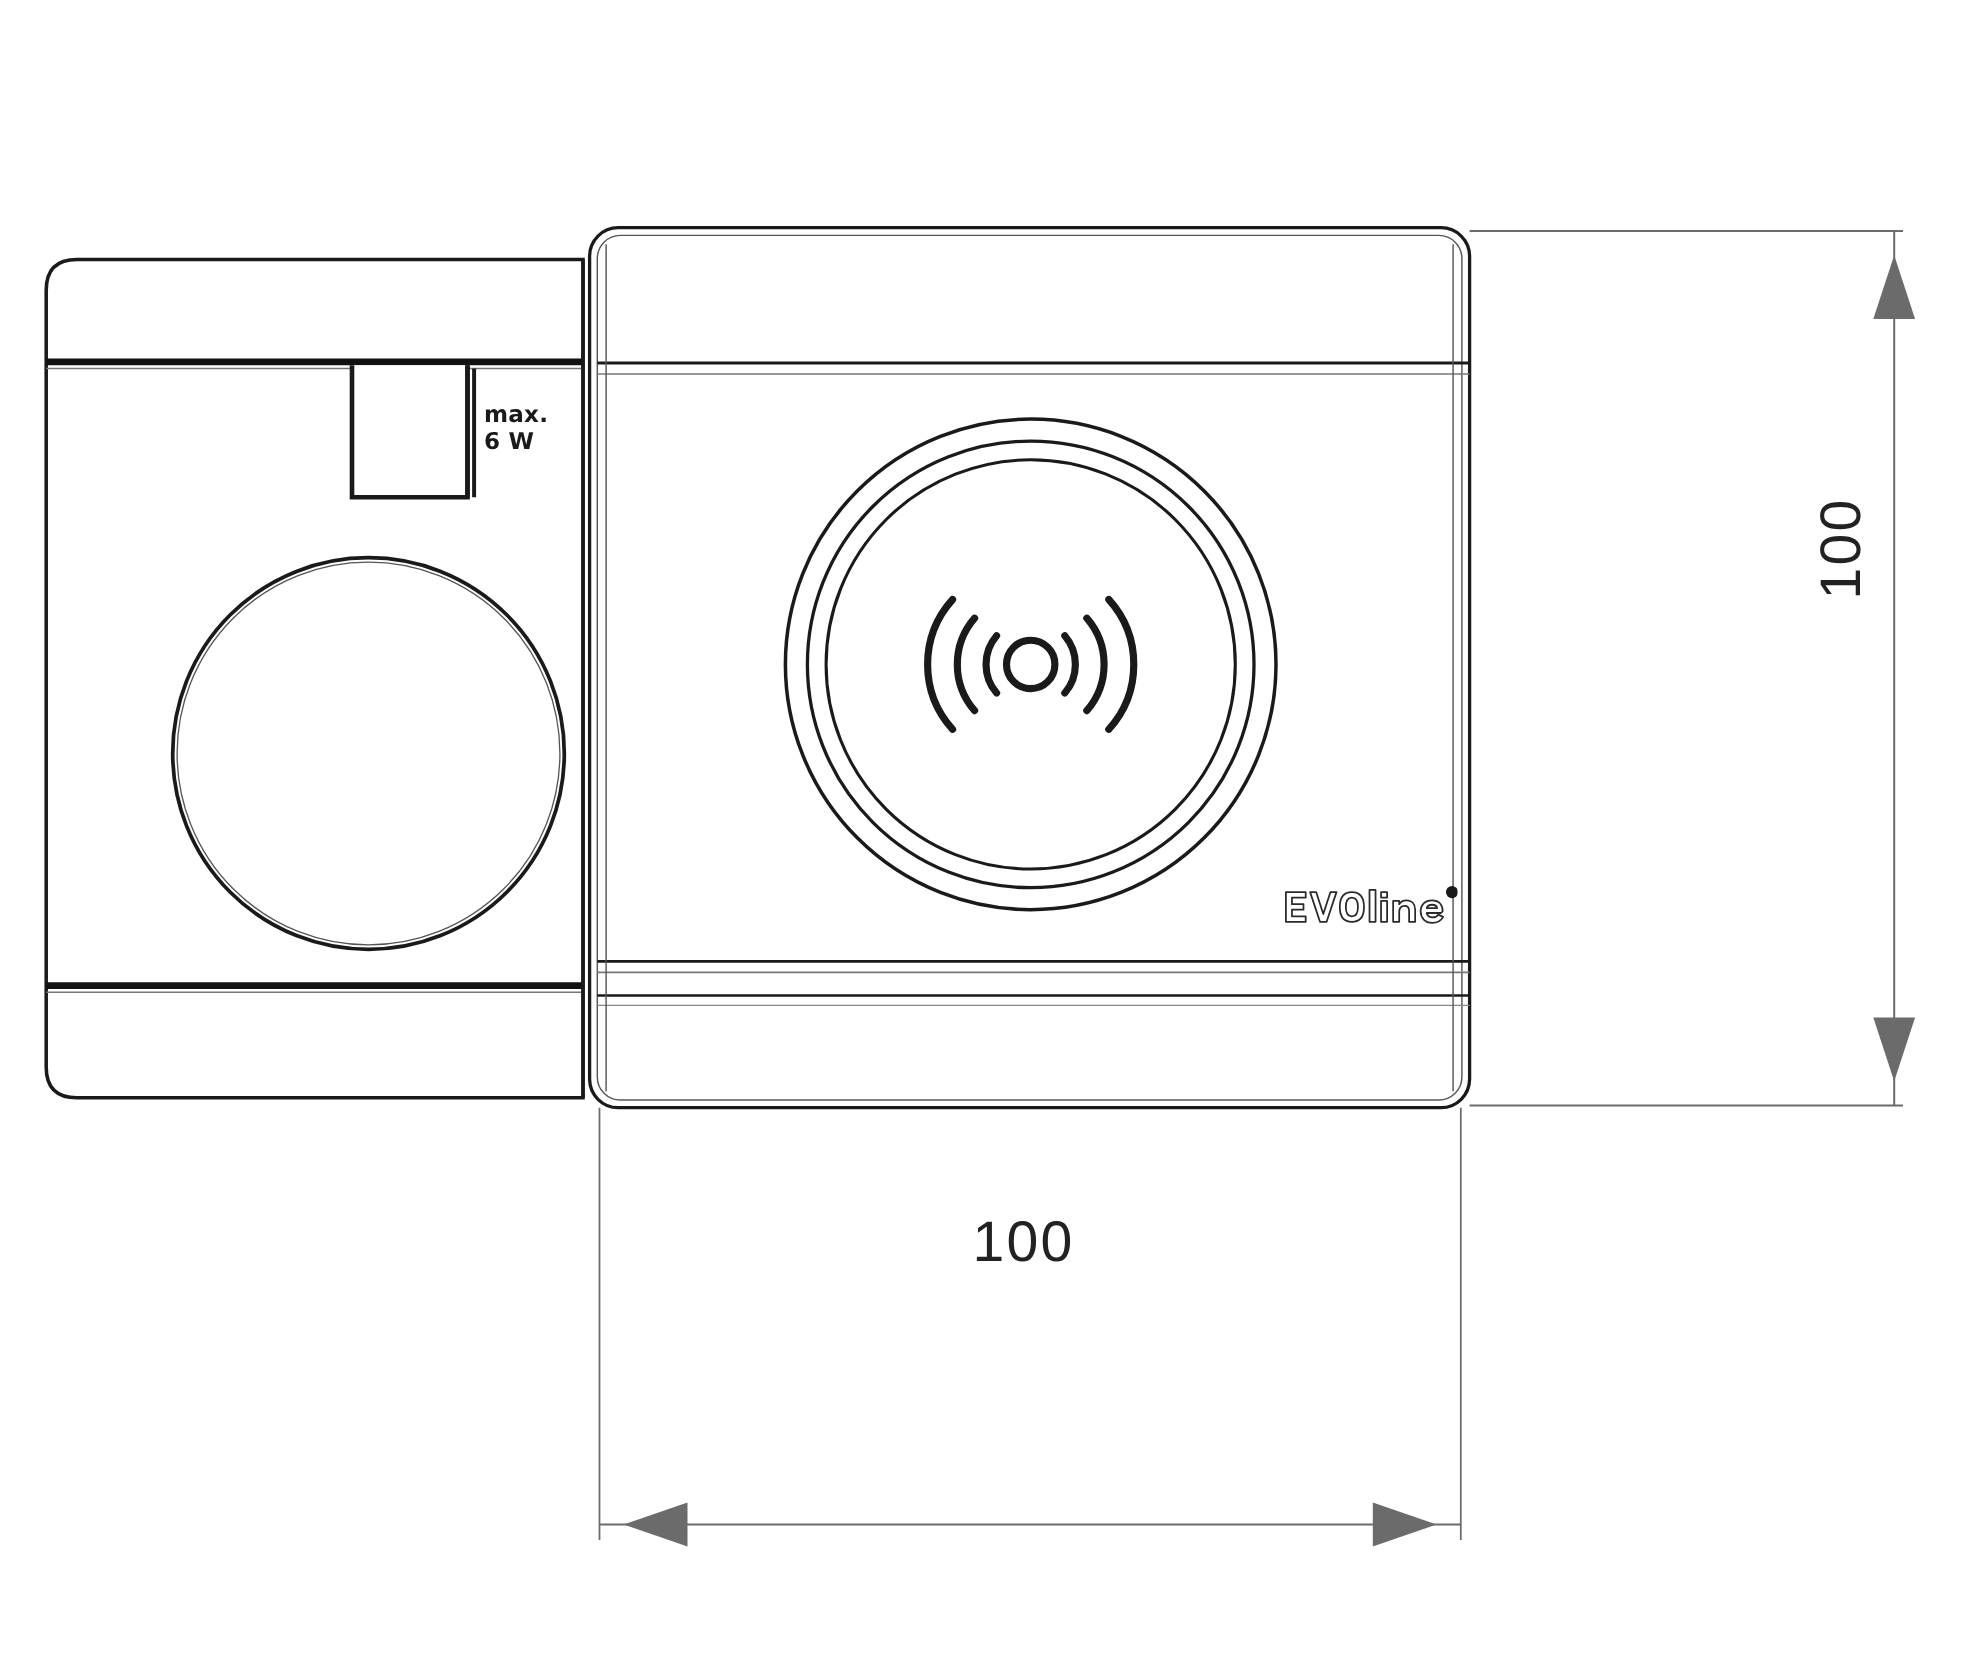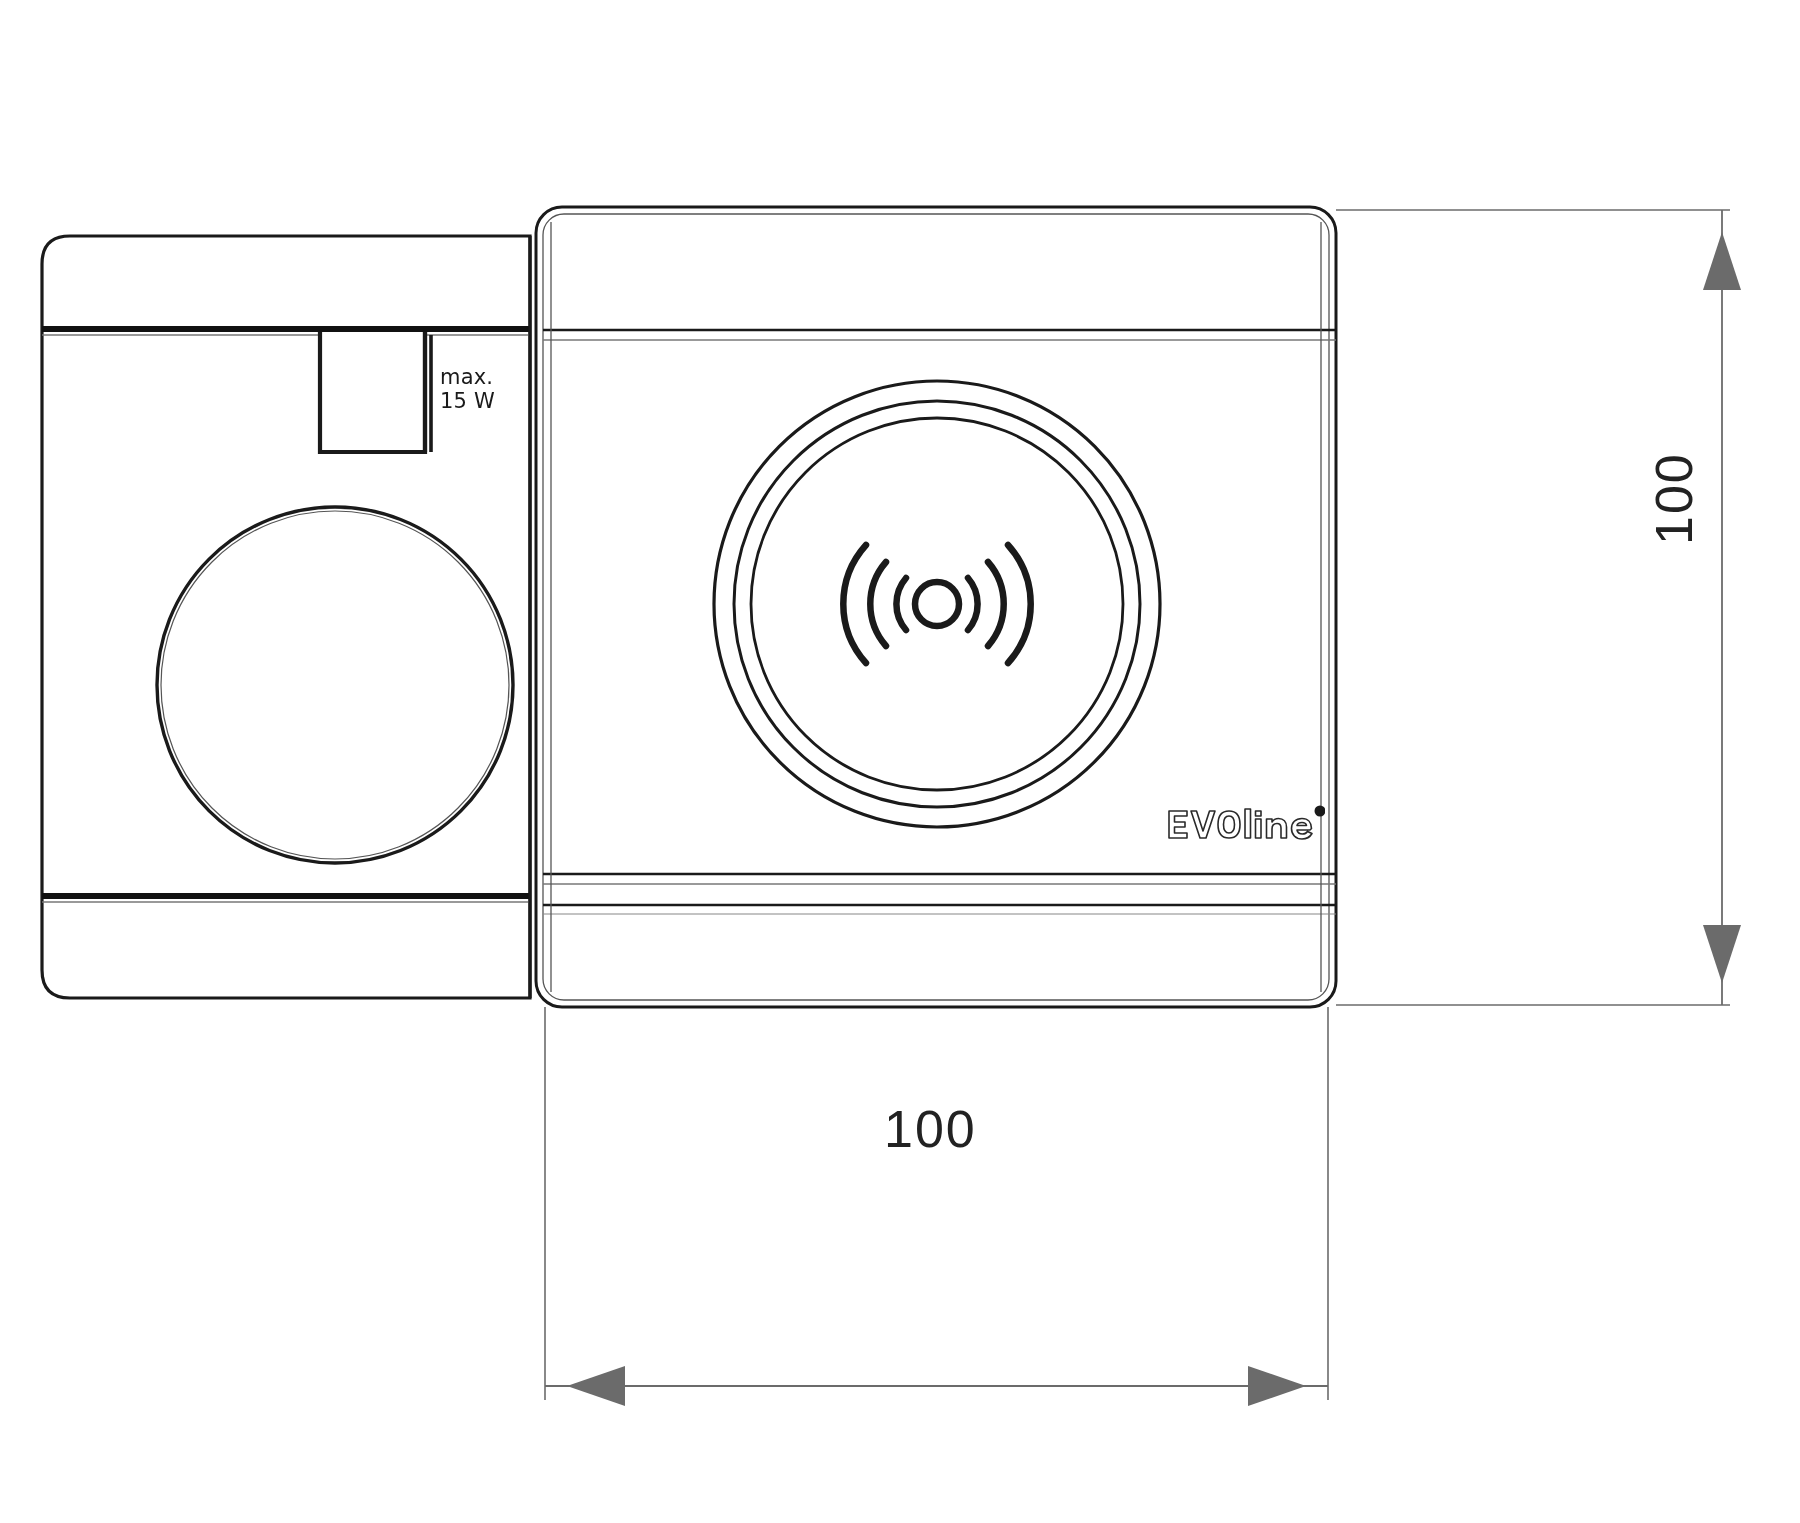--- a/index.html
+++ b/index.html
@@ -28,21 +28,21 @@
   }
   .txt {
     position: absolute;
     color: #1a1a1a;
     white-space: pre;
   }
   #label-max-power {
     left: 440px;
     top: 366px;
     font-size: 21px;
-    font-weight: normal;
+    font-weight: bold;
     line-height: 1.12;
     letter-spacing: 0.2px;
     font-family: "DejaVu Sans", sans-serif;
   }
   #dim-width-value {
     left: 884px;
     top: 1099px;
     font-size: 52px;
     font-weight: 400;
     letter-spacing: 2px;
@@ -159,21 +159,21 @@
       <line x1="1328" y1="1007" x2="1328" y2="1400" stroke="#6b6b6b" stroke-width="1.6"></line>
 
       <line x1="545" y1="1386" x2="1328" y2="1386" stroke="#6b6b6b" stroke-width="1.8"></line>
 
       <polygon points="567,1386 625,1366 625,1406" fill="#6b6b6b" stroke="none"></polygon>
       <polygon points="1306,1386 1248,1366 1248,1406" fill="#6b6b6b" stroke="none"></polygon>
     </g>
 
   </svg>
 
-  <div class="txt" id="label-max-power"><span>max.</span><br><span>15 W</span></div>
+  <div class="txt" id="label-max-power"><span>max.</span><br><span>6 W</span></div>
 
   <div class="txt" id="dim-width-value">100</div>
 
   <div class="txt" id="dim-height-value">100</div>
 
   <svg id="brand-logo" viewBox="0 0 320 92">
     <g fill="none" stroke="#2a2a2a" stroke-width="3.2" stroke-linejoin="round">
 
       <path d="M 8 22 L 8 76 L 44 76 L 44 66 L 19 66 L 19 54 L 40 54 L 40 44 L 19 44 L 19 32 L 44 32 L 44 22 Z"></path>
 

